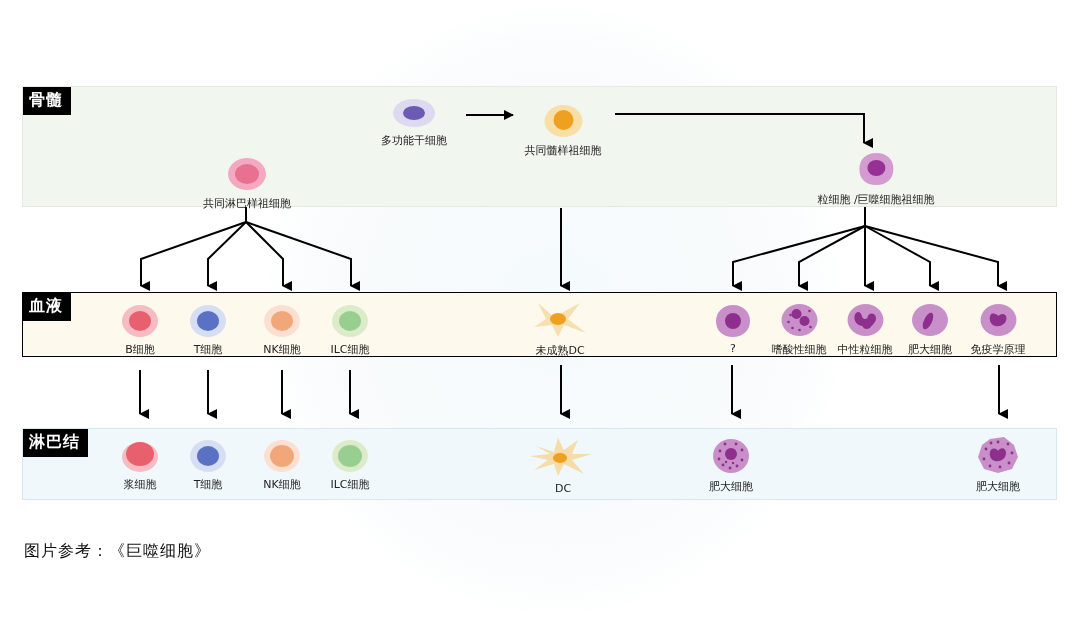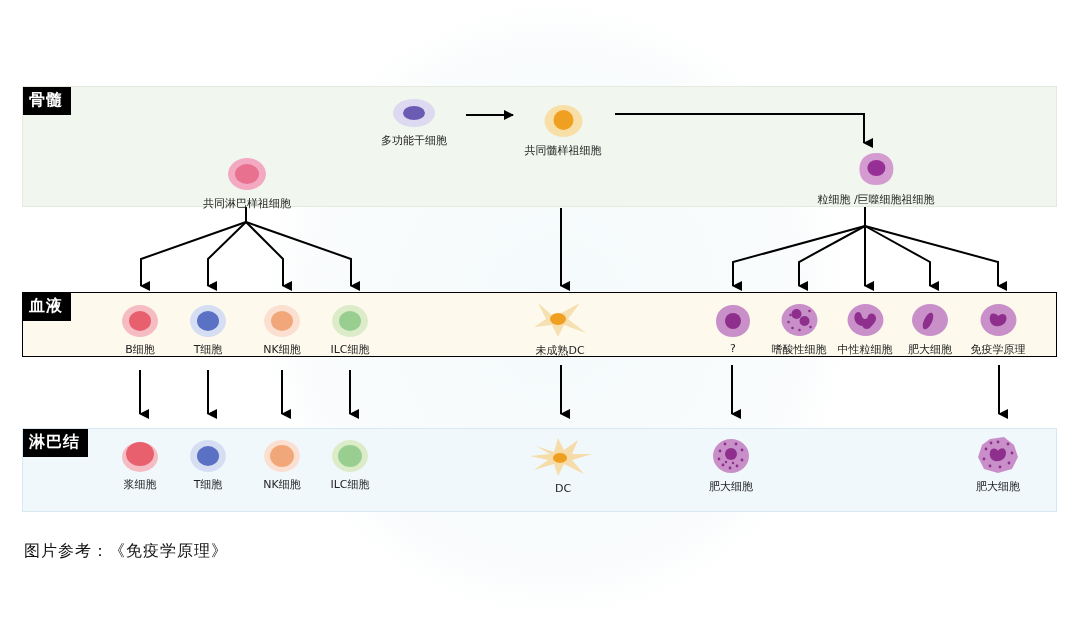--- a/index.html
+++ b/index.html
@@ -11,21 +11,21 @@
   }
   .watermark {
     position: absolute; left: 265px; top: 5px; width: 580px; height: 610px;
     border-radius: 50%;
     background: radial-gradient(ellipse at center, rgba(235,245,248,0.55) 0%, rgba(240,246,248,0.35) 60%, rgba(255,255,255,0) 72%);
     pointer-events: none;
   }
   .band { position: absolute; left: 22px; width: 1035px; box-sizing: border-box; }
   .band-bone { top: 86px; height: 121px; background: rgba(240,245,236,0.9); border: 1px solid #e4ebde; }
   .band-blood { top: 292px; height: 65px; background: rgba(253,250,235,0.92); border: 1px solid #000000; }
-  .band-lymph { top: 428px; height: 84px; background: rgba(240,247,252,0.92); border: 1px solid #d7e8f3; }
+  .band-lymph { top: 428px; height: 72px; background: rgba(240,247,252,0.92); border: 1px solid #d7e8f3; }
   .band-label {
     position: absolute; left: 0; top: 0; background: #000; color: #fff;
     font-size: 16px; font-weight: bold; padding: 3px 8px 4px 6px; letter-spacing: 1px;
   }
   svg.arrows { position: absolute; left: 0; top: 0; }
   .cell { position: absolute; text-align: center; transform: translateX(-50%); }
   .cell svg { display: block; margin: 0 auto; }
   .cell-label { font-size: 11px; white-space: nowrap; margin-top: 4px; color: #222; }
   .caption {
     position: absolute; left: 24px; top: 541px; font-size: 16px; color: #111; letter-spacing: 1px;
@@ -278,13 +278,13 @@
         <circle cx="33" cy="28" r="1.4"></circle>
         <circle cx="36" cy="18" r="1.4"></circle>
       <circle cx="32" cy="9" r="1.4"></circle>
         <circle cx="22" cy="7" r="1.4"></circle>
         <circle cx="15" cy="8" r="1.4"></circle>
     </g>
   </svg>
   <div class="cell-label">肥大细胞</div>
 </div>
 
-<div class="caption">图片参考：《免疫学原理》</div>
+<div class="caption">图片参考：《巨噬细胞》</div>
 
 </body></html>

